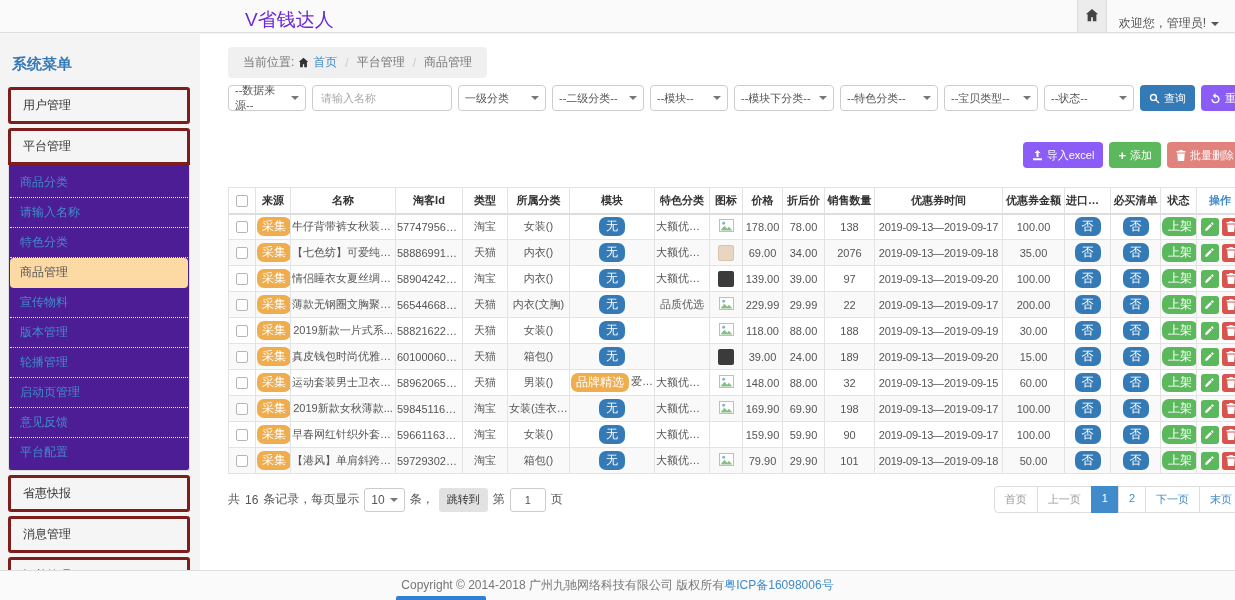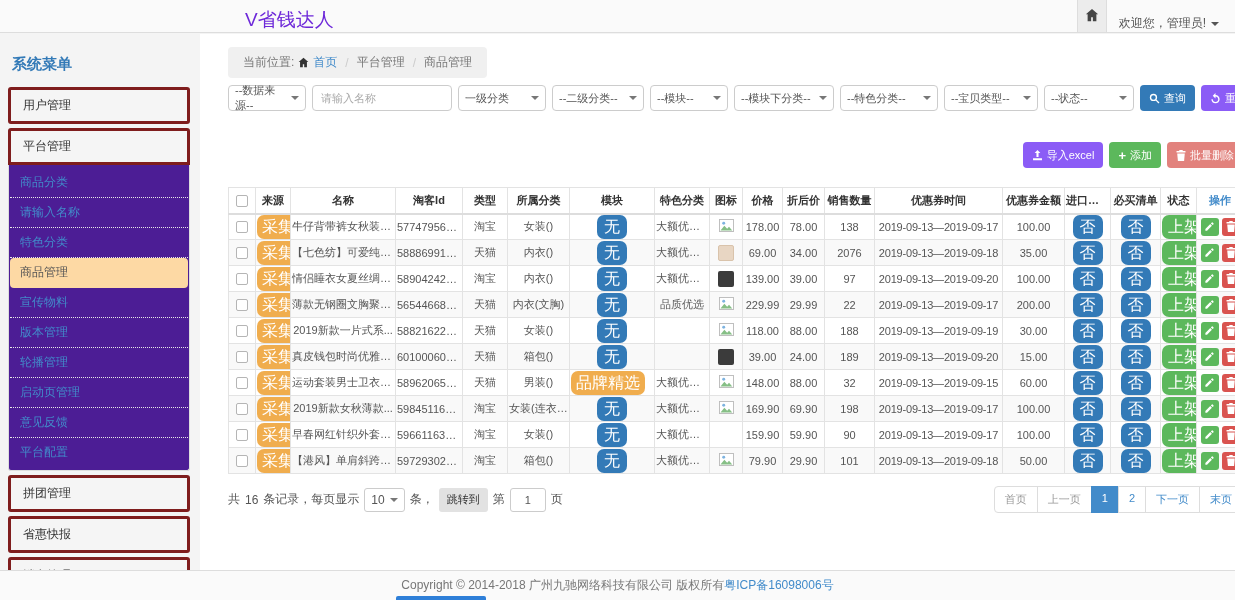--- a/index.html
+++ b/index.html
@@ -44,21 +44,21 @@
   .plus{font-size:13px;font-weight:bold;line-height:1}
   
   .toolbar{margin-top:31px;display:flex;justify-content:flex-end;gap:6px}
   
   .grid{border-collapse:collapse;width:1015px;margin-top:19px;background:#fff;table-layout:fixed}
   .grid th,.grid td{border:1px solid #e3e3e3;text-align:center;padding:0 1px;height:26px;overflow:hidden;white-space:nowrap;text-overflow:ellipsis;font-size:11px;color:#555}
   .grid th{color:#333;font-weight:bold;border-bottom:2px solid #ddd;background:#fff}
   .grid tbody tr:nth-child(even) td{background:#f9f9f9}
   th.op-h{color:#428bca}
   .tdate{font-size:10.5px;letter-spacing:-0.2px}
-  .bdg{display:inline-block;border-radius:7px;color:#fff;padding:2px 5px;font-size:16px;line-height:1.25;vertical-align:middle}
+  .bdg{display:inline-block;border-radius:7px;color:#fff;padding:2px 5px;font-size:12px;line-height:1.25;vertical-align:middle}
   .b-orange{background:#f0ad4e}
   .b-blue{background:#337ab7;cursor:pointer;padding:2px 7px}
   .b-green{background:#5cb85c;cursor:pointer;padding:2px 6px}
   .msuf{margin-left:2px}
   .opbtn{display:inline-flex;width:18px;height:18px;border-radius:3px;align-items:center;justify-content:center;cursor:pointer;vertical-align:middle}
   .op-edit{background:#5cb85c;margin-right:3px}
   .op-del{background:#d9534f}
   .cb{display:inline-block;width:12px;height:12px;border:1px solid #b5b5b5;border-radius:2px;background:#fff;vertical-align:middle;cursor:pointer}
   .bimg{display:inline-block;vertical-align:middle}
   .thumb{display:inline-block;width:16px;height:16px;vertical-align:middle;border-radius:2px}
@@ -116,23 +116,20 @@
             <div class="item">请输入名称</div>
             <div class="item">特色分类</div>
             <div class="item active">商品管理</div>
             <div class="item">宣传物料</div>
             <div class="item">版本管理</div>
             <div class="item">轮播管理</div>
             <div class="item">启动页管理</div>
             <div class="item">意见反馈</div>
             <div class="item">平台配置</div>
           </div>
-        </div>
-        <div class="sgroup">
-          <div class="ghead">拼团管理</div>
         </div>
         <div class="sgroup">
           <div class="ghead">省惠快报</div>
         </div>
         <div class="sgroup">
           <div class="ghead">消息管理</div>
         </div>
         <div class="sgroup">
           <div class="ghead">订单管理</div>
         </div>

